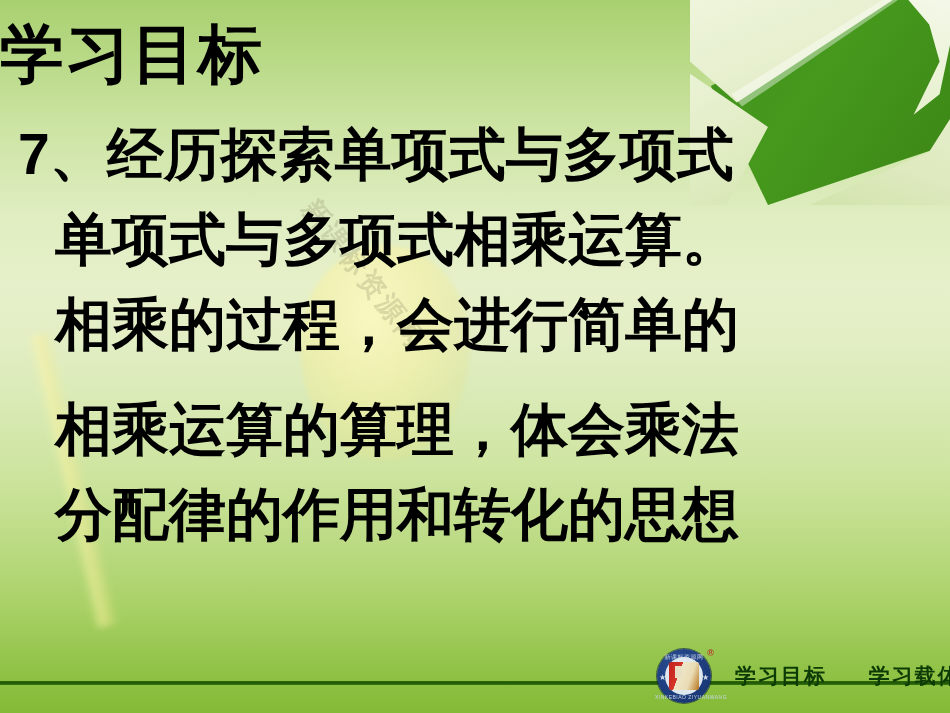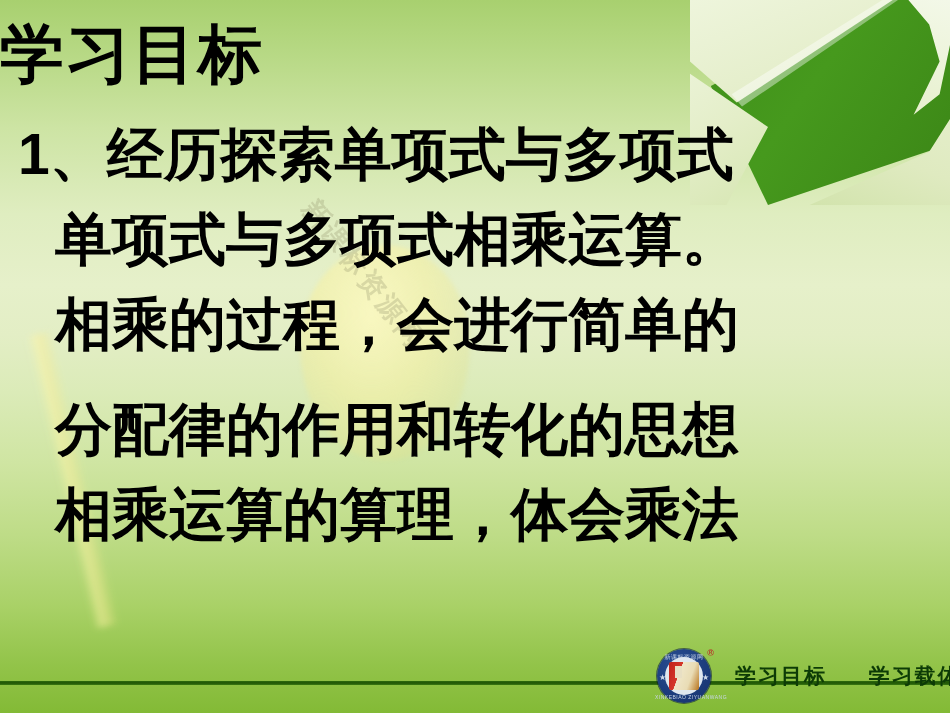--- a/index.html
+++ b/index.html
@@ -269,28 +269,28 @@
     <div class="sheet-c"></div>
     <div class="sheet-d"></div>
     <div class="fold-line"></div>
   </div>
 
   <div class="title">学习目标</div>
 
   <div class="body">
 
     <div class="para">
-      <div class="line first">1、经历探索单项式与多项式</div>
+      <div class="line first">7、经历探索单项式与多项式</div>
       <div class="line cont">单项式与多项式相乘运算。</div>
       <div class="line cont">相乘的过程，会进行简单的</div>
     </div>
 
     <div class="para">
+      <div class="line cont">相乘运算的算理，体会乘法</div>
       <div class="line cont">分配律的作用和转化的思想</div>
-      <div class="line cont">相乘运算的算理，体会乘法</div>
     </div>
 
   </div>
 
   <div class="footer-rule"></div>
 
   <div class="footer">
     <div class="logo">
       <div class="ring"></div>
       <div class="ring-text-top">新课标资源网</div>

